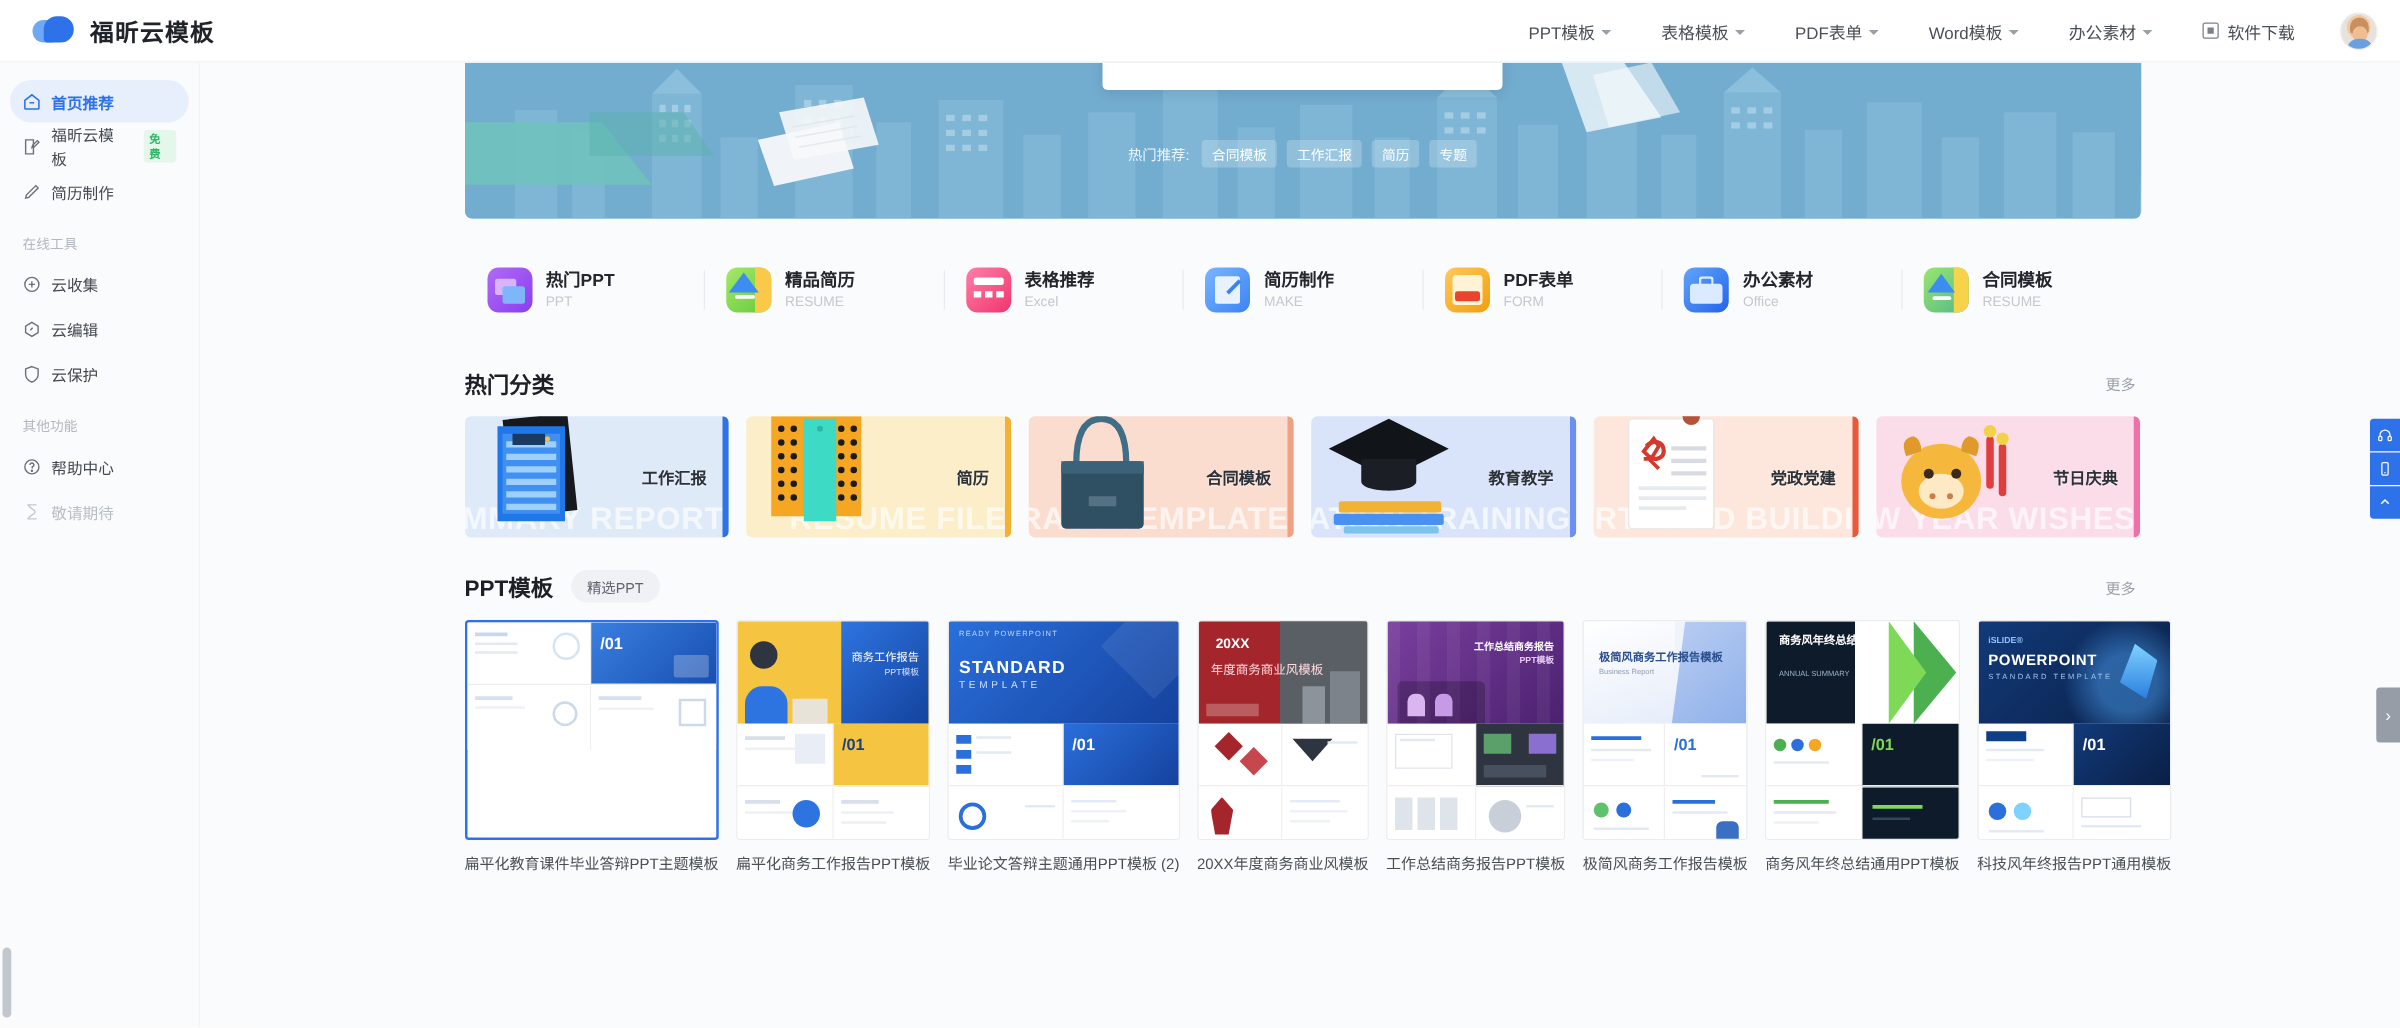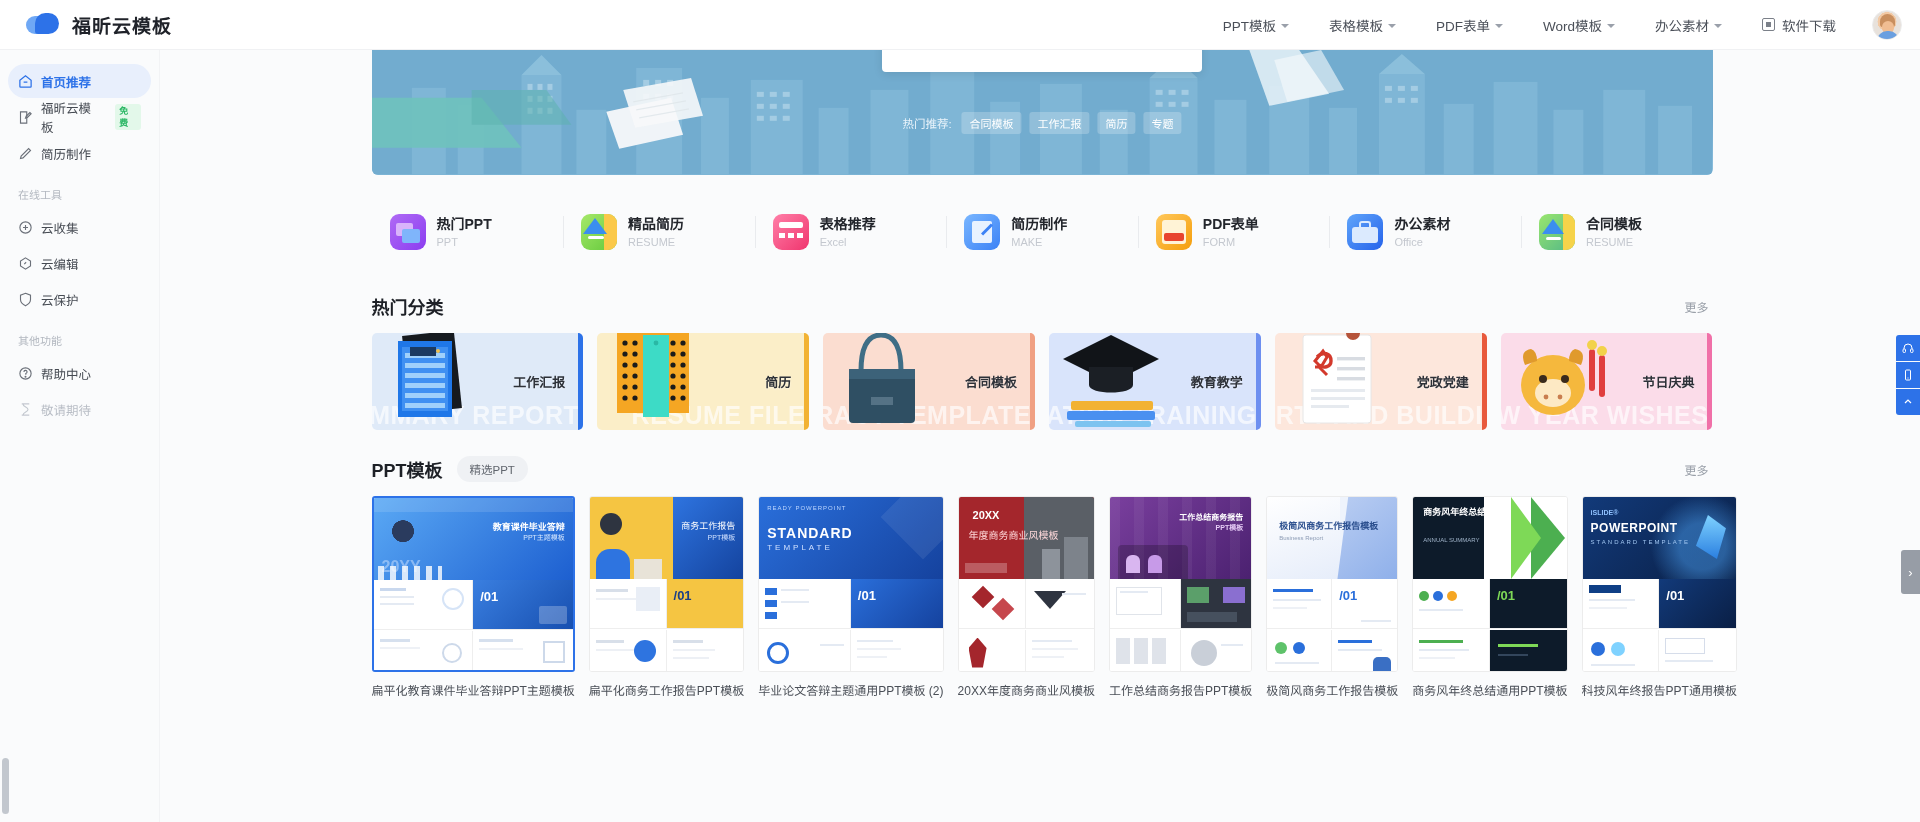--- a/index.html
+++ b/index.html
@@ -619,28 +619,20 @@
         <div class="sec-head">
           <div class="sec-title">PPT模板</div>
           <div class="sec-chip">精选PPT</div>
           <div class="sec-more">更多</div>
         </div>
 
         <div class="grid">
 
           <div class="tpl sel">
             <div class="tpl-thumb">
-              <div class="tpl-main" style="background:linear-gradient(135deg,#5aa9f5,#1d5fd0)">
-                <div style="position:absolute;left:0;top:0;right:0;height:14px;background:rgba(255,255,255,.12)"></div>
-                <div style="position:absolute;right:8px;top:22px;color:#fff;font-size:9px;font-weight:700">教育课件毕业答辩</div>
-                <div style="position:absolute;right:8px;top:34px;color:#d7e8ff;font-size:7px">PPT主题模板</div>
-                <div style="position:absolute;left:8px;bottom:4px;color:#cfe3ff;font-size:16px;font-weight:800;opacity:.5">20YY</div>
-                <div style="position:absolute;left:6px;top:20px;width:46px;height:44px;background:radial-gradient(circle at 50% 30%,#2a3b5e 0 28%,transparent 29%)"></div>
-                <div style="position:absolute;left:4px;bottom:0;width:64px;height:14px;background:repeating-linear-gradient(90deg,#fff 0 6px,transparent 6px 12px);opacity:.8"></div>
-              </div>
               <div class="tpl-sub">
                 <div style="width:50%;height:50px;background:#fff;border-right:1px solid #eee;border-bottom:1px solid #eee;position:relative">
                   <div style="position:absolute;left:6px;top:8px;width:26px;height:3px;background:#c9d8ee"></div>
                   <div style="position:absolute;left:6px;top:16px;width:34px;height:2px;background:#e4eaf3"></div>
                   <div style="position:absolute;left:6px;top:23px;width:34px;height:2px;background:#e4eaf3"></div>
                   <div style="position:absolute;right:8px;top:8px;width:22px;height:22px;border-radius:50%;border:2px solid #d6e4f7"></div>
                 </div>
                 <div style="width:50%;height:50px;background:linear-gradient(135deg,#3a7fe0,#174fb0);position:relative;border-bottom:1px solid #eee">
                   <div style="position:absolute;left:7px;top:9px;color:#fff;font-size:13px;font-weight:800">/01</div>
                   <div style="position:absolute;right:6px;bottom:5px;width:28px;height:18px;background:rgba(255,255,255,.25);border-radius:2px"></div>

